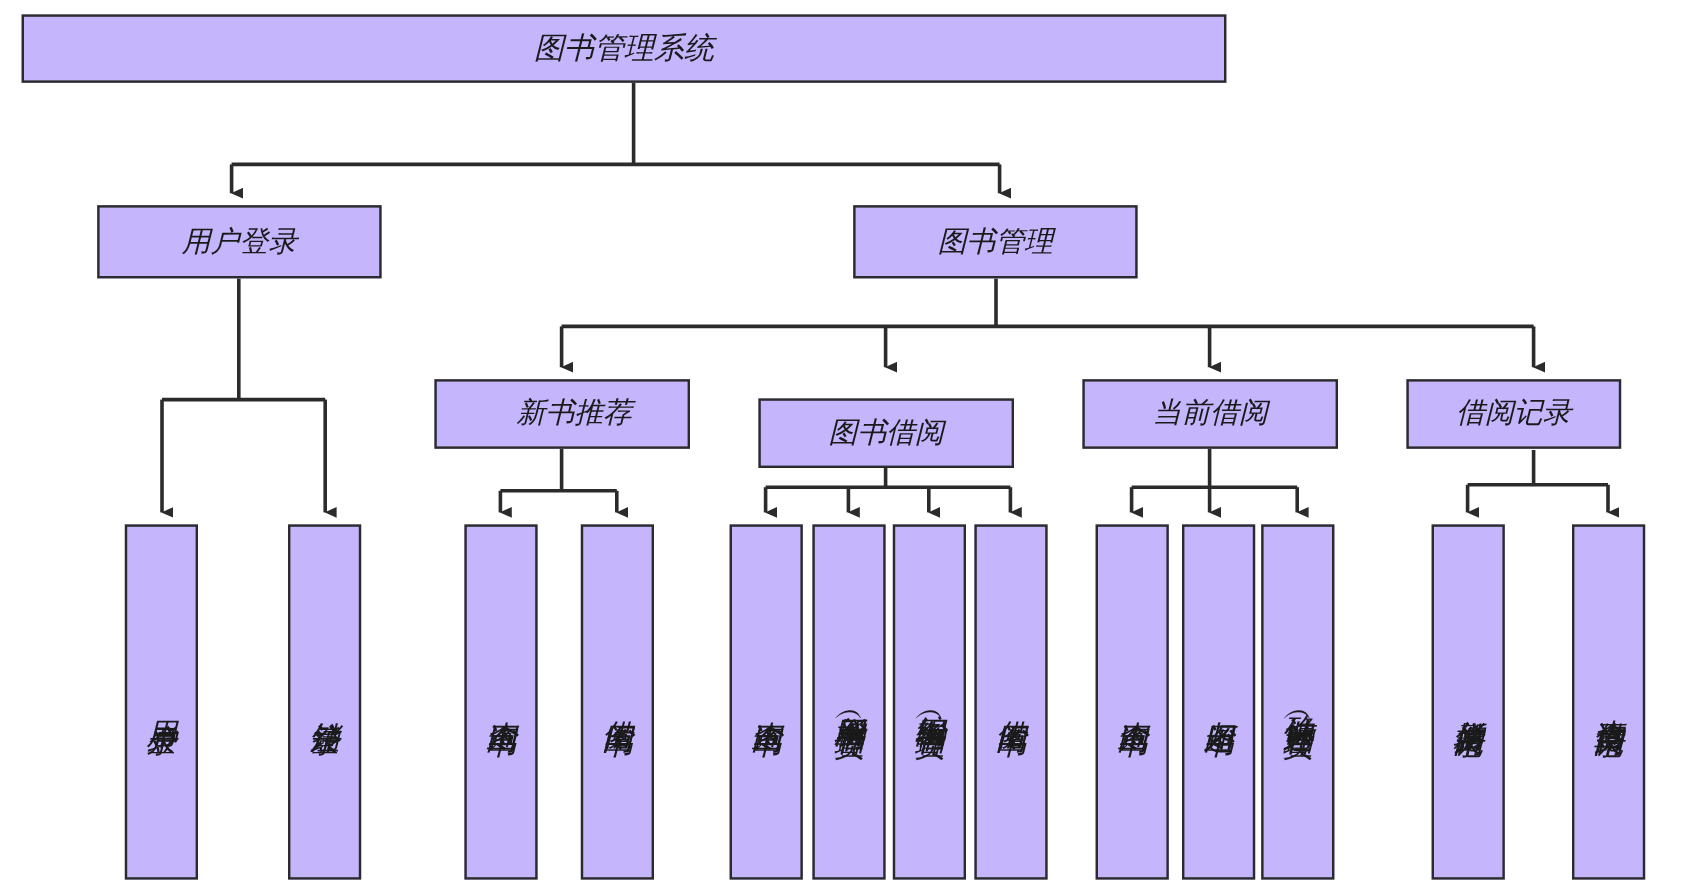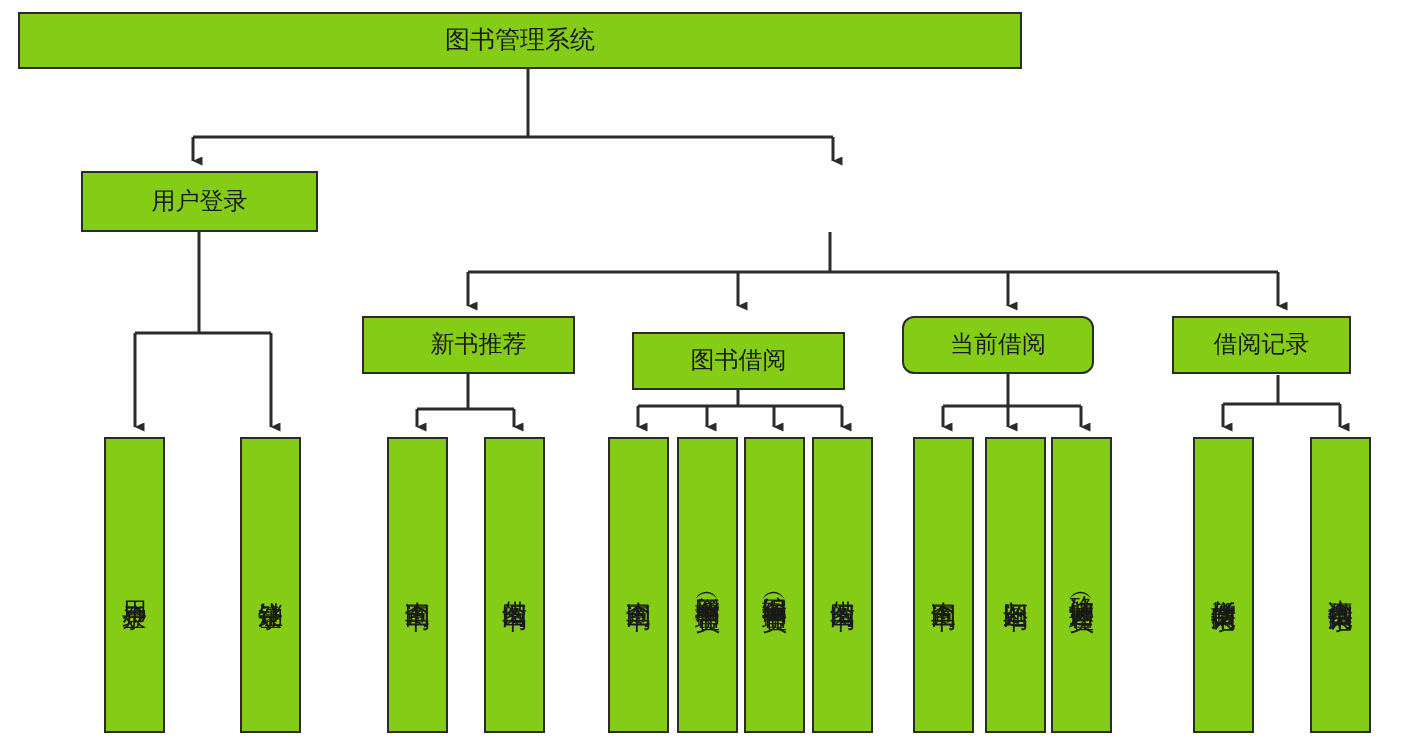--- a/index.html
+++ b/index.html
@@ -21,25 +21,26 @@
     position: absolute;
     left: 0;
     top: 0;
     width: 1405px;
     height: 747px;
   }
   .node {
     position: absolute;
     box-sizing: border-box;
     border: 2.5px solid #2b2b2b;
-    background: #84cc16;
+    background: #c4b5fd;
     display: flex;
     align-items: center;
     justify-content: center;
     z-index: 2;
+    font-style: italic;
   }
   .node .label {
     color: #1a1a1a;
     line-height: 1.15;
     text-align: center;
     white-space: nowrap;
   }
   .node.root .label { font-size: 25px; }
   .node.level2 .label { font-size: 24px; }
   .node.level3 .label { font-size: 24px; }
@@ -121,28 +122,31 @@
     </g>
   </svg>
 
   <div class="node root" style="left:18px; top:12px; width:1004px; height:57px;">
     <span class="label">图书管理系统</span>
   </div>
 
   <div class="node level2" style="left:81px; top:171px; width:237px; height:61px;">
     <span class="label">用户登录</span>
   </div>
+  <div class="node level2" style="left:711px; top:171px; width:237px; height:61px;">
+    <span class="label">图书管理</span>
+  </div>
 
   <div class="node level3" style="left:362px; top:316px; width:213px; height:58px;padding-left:20px;">
     <span class="label">新书推荐</span>
   </div>
   <div class="node level3" style="left:632px; top:332px; width:213px; height:58px;">
     <span class="label">图书借阅</span>
   </div>
-  <div class="node level3" style="left:902px; top:316px; width:192px; height:58px;border-radius:12px;">
+  <div class="node level3" style="left:902px; top:316px; width:213px; height:58px;">
     <span class="label">当前借阅</span>
   </div>
   <div class="node level3" style="left:1172px; top:316px; width:179px; height:58px;">
     <span class="label">借阅记录</span>
   </div>
 
   <div class="node leaf" style="left:104px; top:437px; width:61px; height:296px;">
     <span class="label">用户登录</span>
   </div>
   <div class="node leaf" style="left:240px; top:437px; width:61px; height:296px;">

